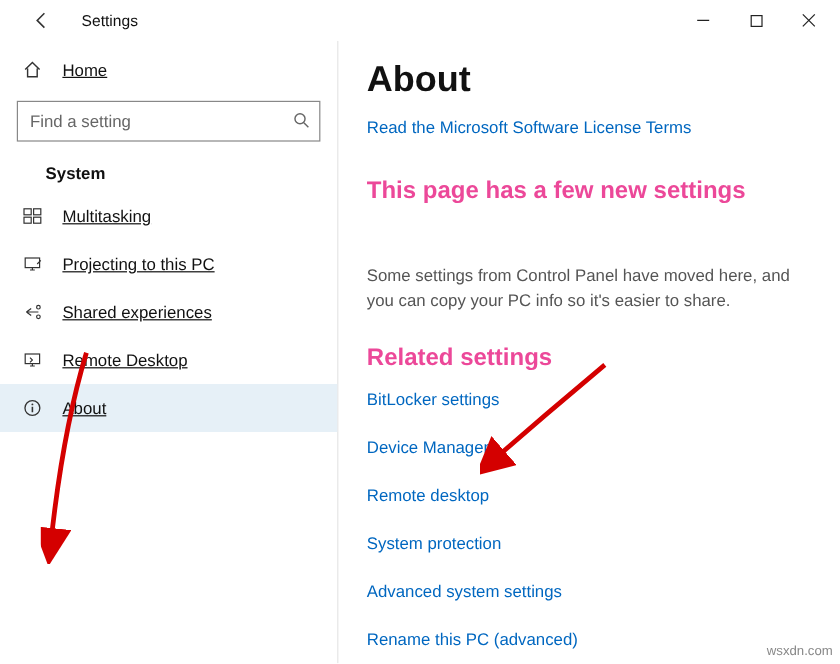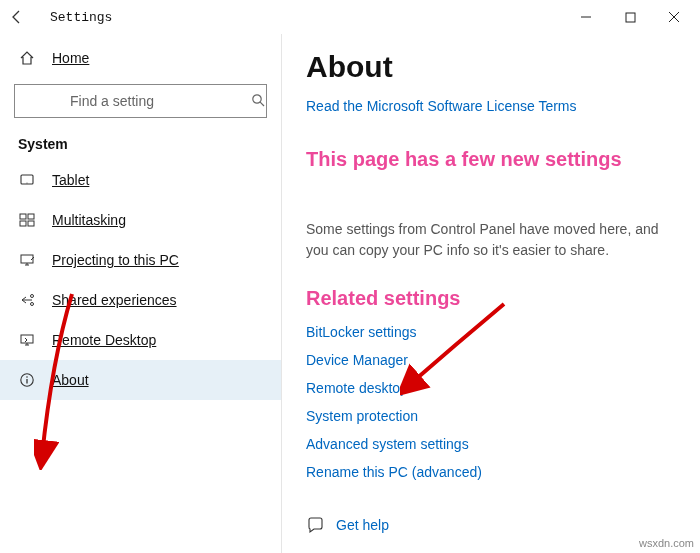--- a/index.html
+++ b/index.html
@@ -15,22 +15,21 @@
   }
   .window {
     display: flex;
     flex-direction: column;
     height: 100%;
   }
   .titlebar {
     height: 34px;
     display: flex;
     align-items: center;
-    padding-left: 2px;
-    font-family: Liberation Mono, monospace;
+    padding-left: 20px;
   }
   .titlebar .back {
     width: 30px;
     height: 30px;
     display: flex;
     align-items: center;
     justify-content: center;
     font-size: 16px;
     color: #333;
   }
@@ -105,32 +104,32 @@
     color: #666;
     font-size: 14px;
   }
   .search input {
     border: none;
     outline: none;
     flex: 1;
     font-size: 14px;
     color: #333;
     background: transparent;
-    margin-left: 45px;
   }
   .search input::placeholder { color: #666; font-style: normal; }
   .search .mag {
     color: #666;
     font-size: 14px;
   }
   .section-label {
     padding: 10px 18px 8px 18px;
     font-weight: 600;
     font-size: 14px;
     color: #111;
+    margin-left: 20px;
   }
   .nav-item.selected {
     background: #e6f0f7;
   }
   .nav-item .label { flex: 1; }
   .content {
     flex: 1;
     padding: 16px 24px 16px 24px;
     overflow-y: auto;
     position: relative;
@@ -157,21 +156,21 @@
   .desc {
     color: #555;
     font-size: 14px;
     line-height: 1.5;
     max-width: 360px;
     margin-top: 48px;
   }
   .related-links {
     display: flex;
     flex-direction: column;
-    gap: 4px;
+    gap: 16px;
     margin-top: 14px;
   }
   .help-row {
     display: flex;
     align-items: center;
     gap: 12px;
     margin-top: 28px;
     color: #0067c0;
   }
   .help-row .icon { width:18px;height:18px;display:inline-flex;align-items:center;justify-content:center;color:#333; }
@@ -237,29 +236,20 @@
             <svg width="14" height="14" viewBox="0 0 14 14">
                 <circle cx="6" cy="6" r="4.2" stroke="#666" stroke-width="1.2" fill="none"></circle>
                 <line x1="9.2" y1="9.2" x2="13" y2="13" stroke="#666" stroke-width="1.2"></line>
               </svg>
           </span>
         </div>
       </div>
 
       <div class="section-label">System</div>
 
-      <div class="nav-item">
-        <span class="icon">
-            <svg width="16" height="16" viewBox="0 0 16 16">
-              <rect x="2" y="3" width="12" height="9" rx="1" stroke="#333" stroke-width="1.1" fill="none"></rect>
-              <circle cx="8" cy="11" r="0.5" fill="#333"></circle>
-            </svg>
-          </span>
-        <span class="label">Tablet</span>
-      </div>
       <div class="nav-item">
         <span class="icon">
             <svg width="16" height="16" viewBox="0 0 16 16">
               <rect x="1" y="2" width="6" height="5" stroke="#333" stroke-width="1" fill="none"></rect>
               <rect x="9" y="2" width="6" height="5" stroke="#333" stroke-width="1" fill="none"></rect>
               <rect x="1" y="9" width="6" height="5" stroke="#333" stroke-width="1" fill="none"></rect>
               <rect x="9" y="9" width="6" height="5" stroke="#333" stroke-width="1" fill="none"></rect>
             </svg>
           </span>
         <span class="label">Multitasking</span>

